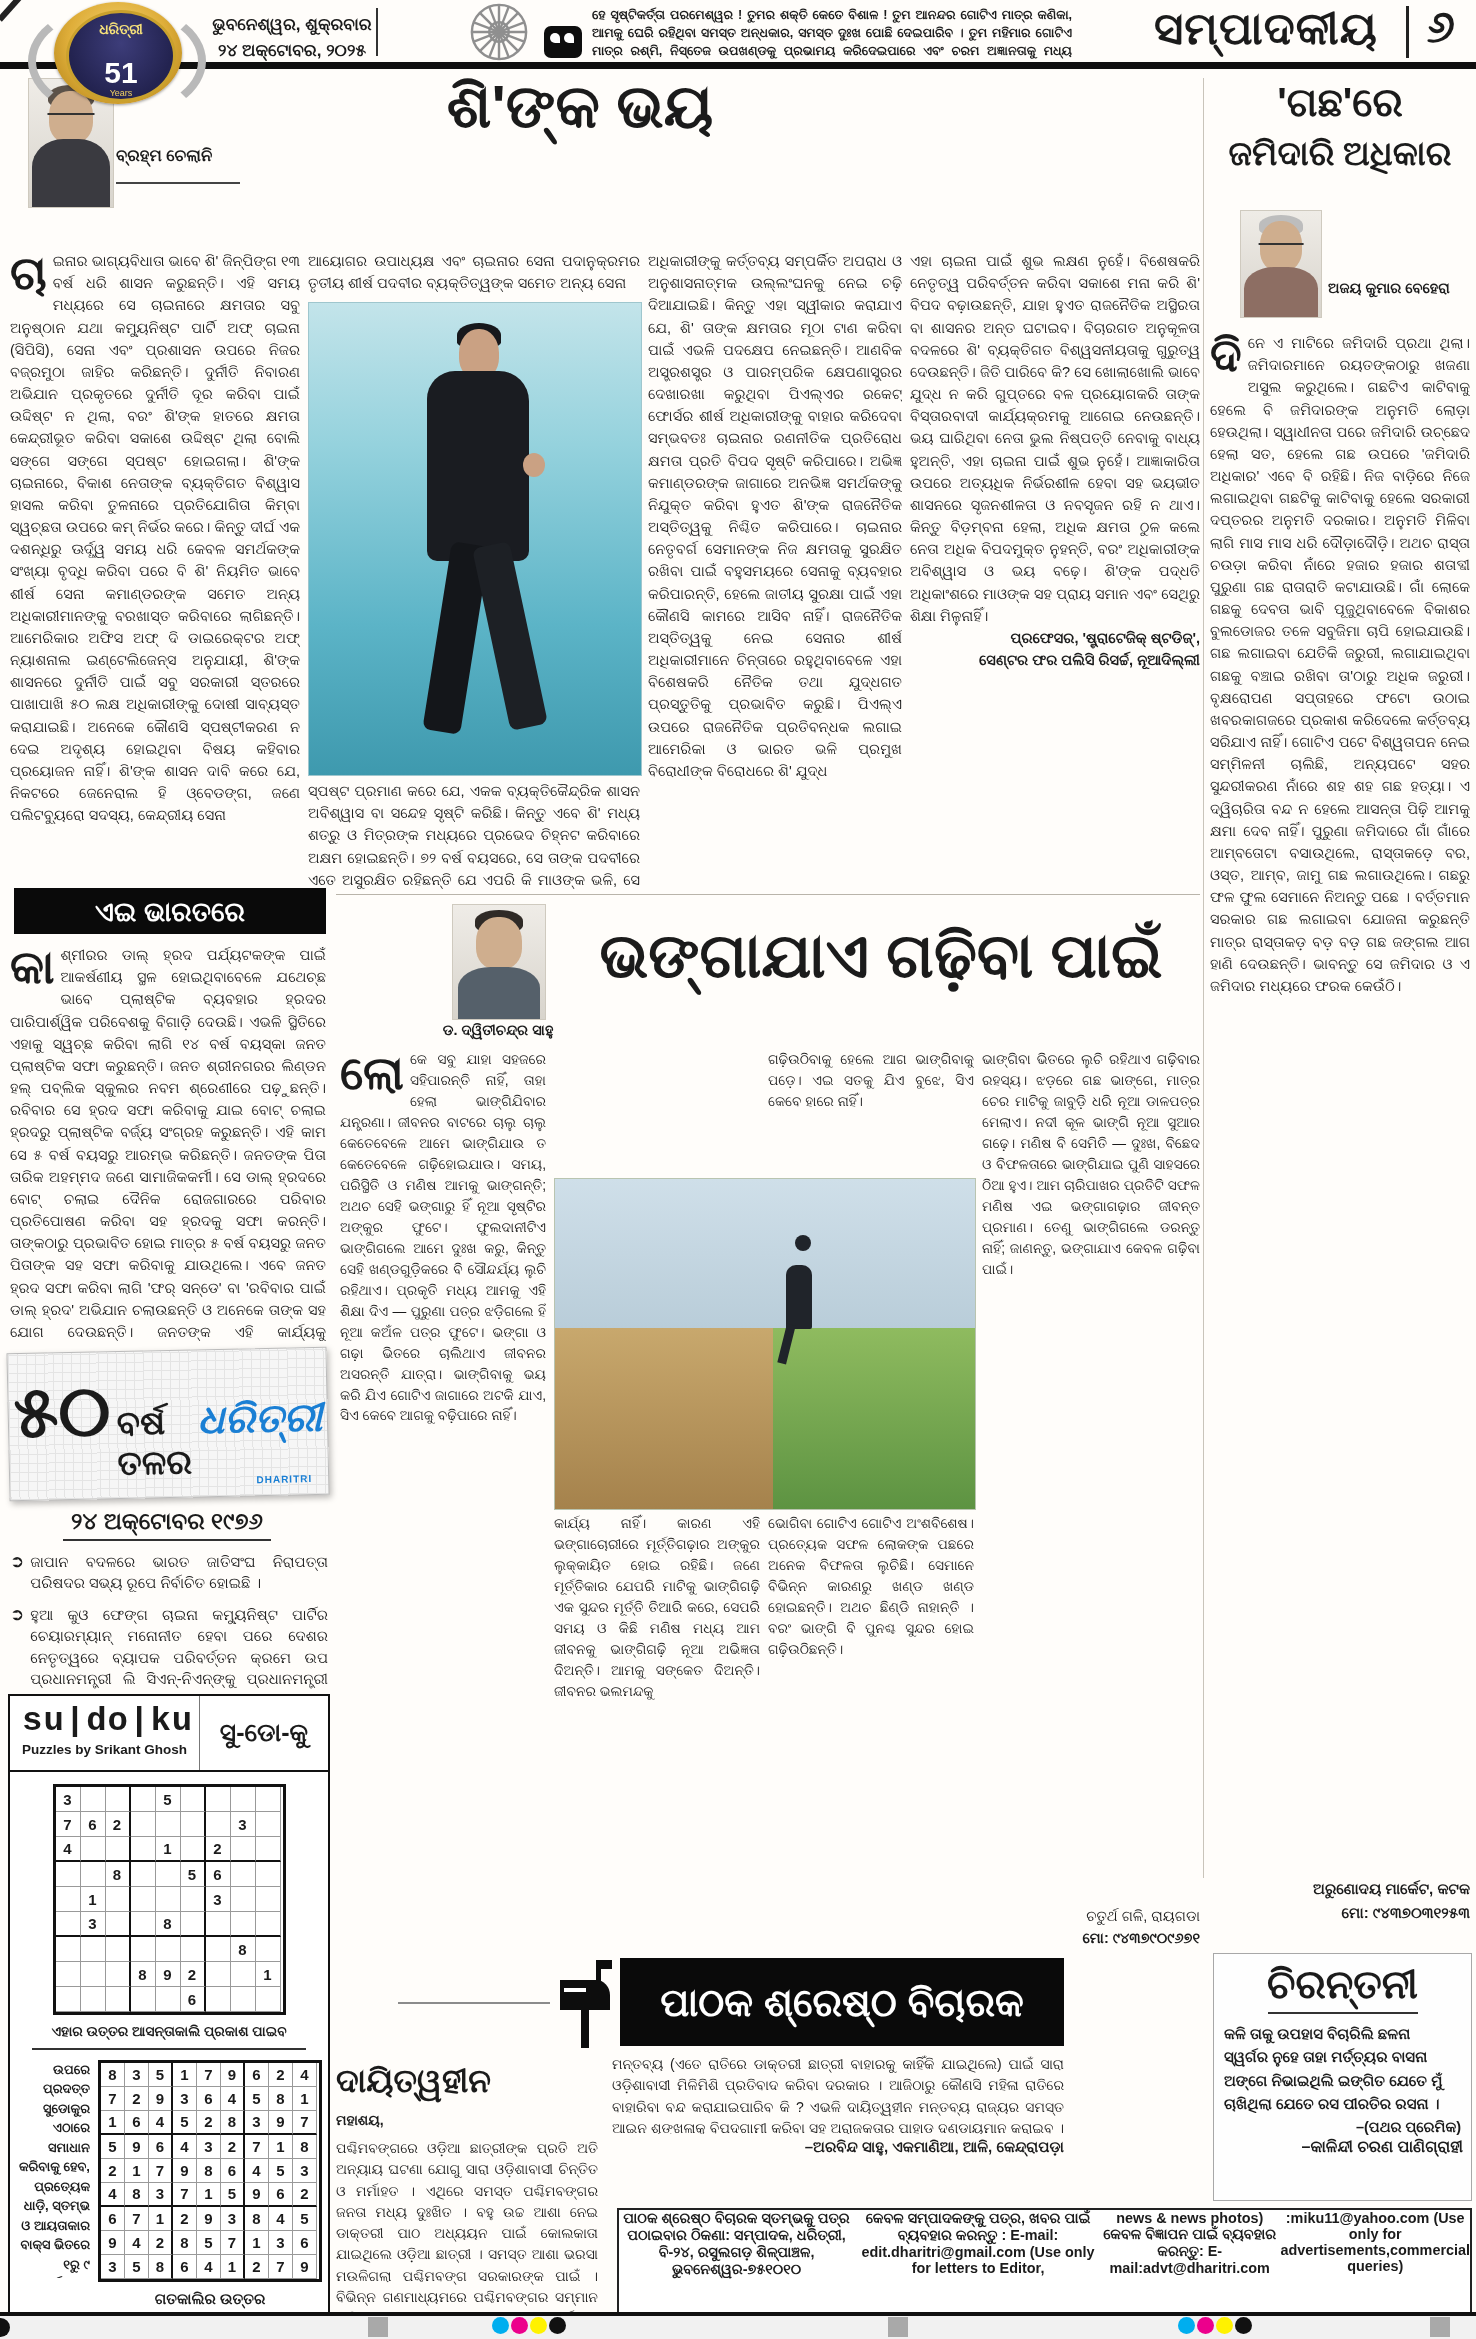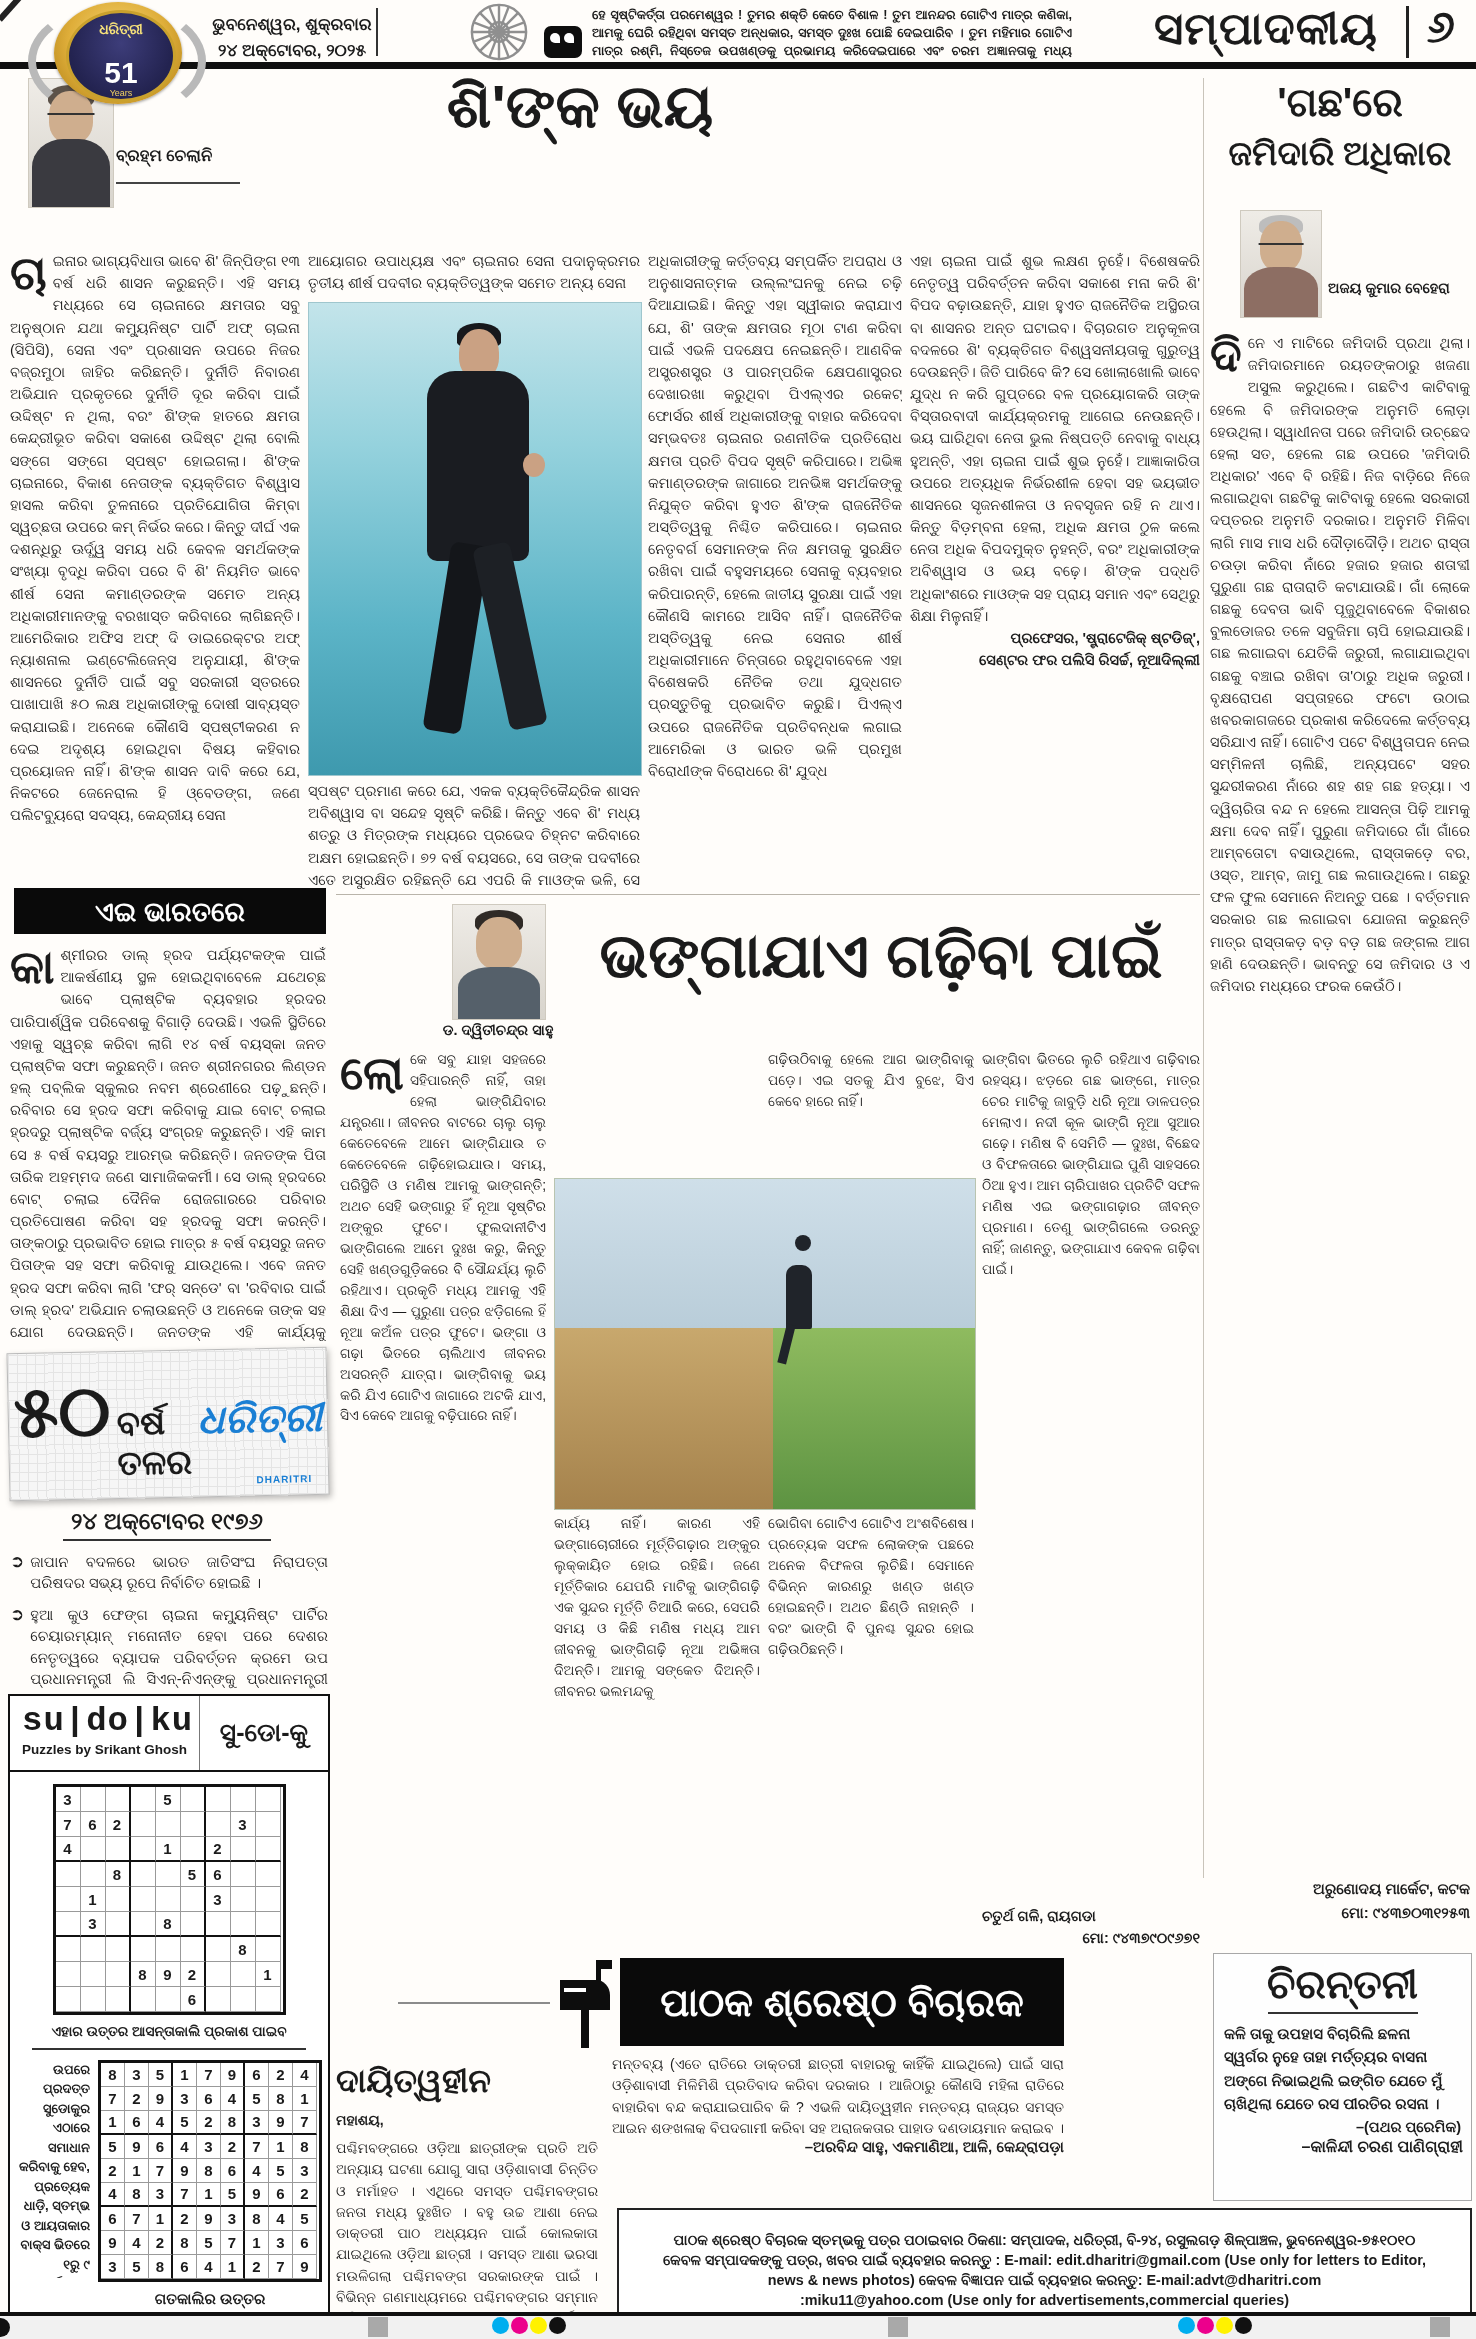--- a/index.html
+++ b/index.html
@@ -83,21 +83,21 @@
   .bh-photo2{left:554px;top:1178px;width:420px;height:330px;overflow:hidden;border:1px solid #b9c4b0;}
   .ls-sky{position:absolute;left:0;top:0;width:100%;height:45%;background:linear-gradient(#cfdfe9,#b9cdd9);}
   .ls-dry{position:absolute;left:0;top:45%;width:52%;height:55%;background:linear-gradient(#c8a86d,#a5824c);}
   .ls-green{position:absolute;left:52%;top:45%;width:48%;height:55%;background:linear-gradient(#8fbb5f,#5d9342);}
   .ls-man{position:absolute;left:55%;top:26%;width:26px;height:64px;background:#20242a;border-radius:10px 10px 2px 2px;}
   .ls-head{position:absolute;left:57.2%;top:17%;width:16px;height:16px;background:#20242a;border-radius:50%;}
   .ls-leg{position:absolute;left:54%;top:44%;width:9px;height:40px;background:#20242a;transform:rotate(14deg);}
   .bh-c2b{left:554px;top:1514px;width:206px;height:430px;}
   .bh-c3b{left:768px;top:1514px;width:206px;height:430px;}
   .bh-c4{left:982px;top:1050px;width:218px;height:856px;}
-  .bh-sign1{left:982px;top:1908px;width:218px;font-weight:700;font-size:14.5px;}
+  .bh-sign1{left:982px;top:1908px;width:218px;text-align:right;font-weight:400;font-size:14.5px;}
   .bh-sign2{left:982px;top:1930px;width:218px;text-align:right;font-weight:700;font-size:14.5px;}
 
   
   .ei-banner{left:14px;top:888px;width:312px;height:46px;background:#0a0a0a;color:#fff;font-size:27px;
      font-weight:800;text-align:center;line-height:48px;overflow:hidden;}
   .ei-body{left:10px;top:944px;width:316px;height:398px;}
   .fifty-banner{left:8px;top:1350px;width:318px;height:146px;background:
      repeating-linear-gradient(0deg,#e4e4e4 0 1px,transparent 1px 9px),
      repeating-linear-gradient(90deg,#e4e4e4 0 1px,#f6f6f6 1px 9px);
      border:1px solid #bbb;box-shadow:2px 3px 6px #0004;transform:rotate(-1.2deg);overflow:hidden;}
@@ -145,21 +145,21 @@
   
   .ch-box{left:1213px;top:1953px;width:257px;height:246px;border:1.5px solid #a8a8a8;background:#fefefe;overflow:hidden;}
   .ch-title{font-size:40px;font-weight:800;text-align:center;margin-top:8px;}
   .ch-underline{width:150px;height:2px;background:#333;margin:4px auto 8px;}
   .ch-line{font-size:15px;line-height:1.55;padding:0 10px;font-weight:600;}
   .ch-source{text-align:right;font-weight:700;padding-right:10px;margin-top:4px;font-size:14.5px;}
   .ch-poet{text-align:right;font-weight:800;font-size:16px;padding-right:8px;margin-top:2px;}
 
   
   .contact-box{left:617px;top:2208px;width:851px;height:120px;border:2px solid #222;display:flex;
-     flex-direction:column;justify-content:center;gap:3px;text-align:center;background:#fff;}
+     flex-direction:row;justify-content:center;gap:3px;text-align:center;background:#fff;}
   .ct-line{font-size:14.4px;font-weight:600;}
   .bottom-rule{left:0;top:2312px;width:1476px;height:4px;background:#101010;}
   .reg-strip{left:0;top:2316px;width:1476px;height:23px;background:#f1f1f1;}
   .reg-half{left:0;top:2318px;width:10px;height:19px;background:#111;border-radius:0 10px 10px 0;}
   .reg-sq{width:20px;height:20px;background:#a9a9a9;top:2317px;}
   .reg-dots{top:2317px;display:flex;gap:2px;}
   .reg-dots i{display:block;width:17px;height:17px;border-radius:50%;}
 </style>
 </head>
 <body>

